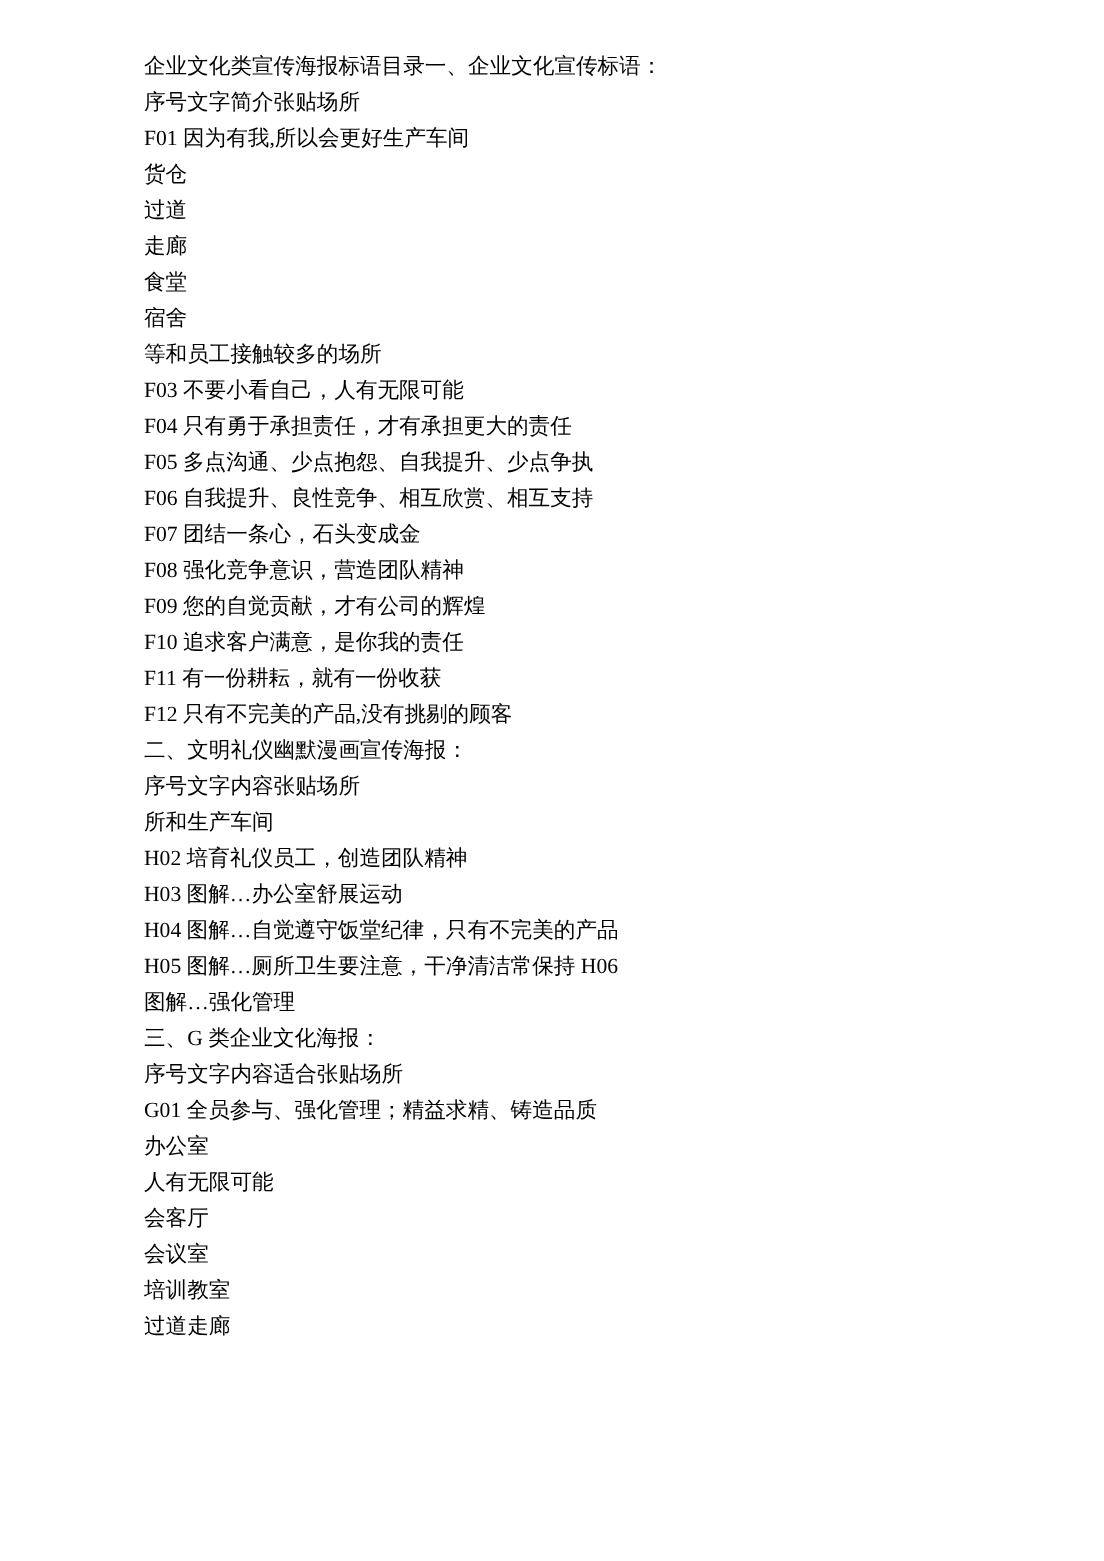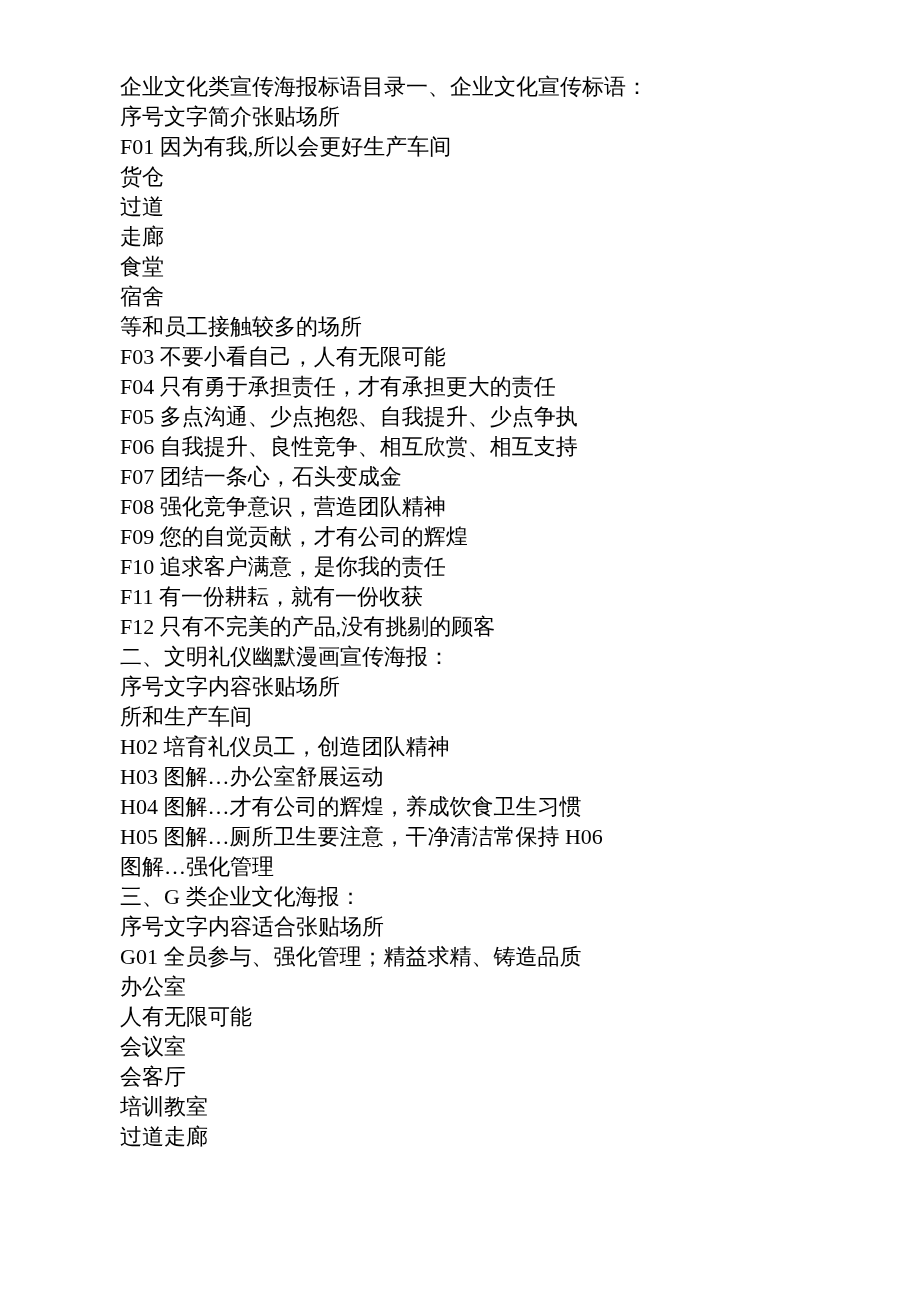--- a/index.html
+++ b/index.html
@@ -4,22 +4,22 @@
 <style>
   body {
     margin: 0;
     padding: 0;
     background: #ffffff;
     font-family: "SimSun", "宋体", serif;
     width: 920px;
     height: 1301px;
   }
   .page {
-    padding: 72px 120px 60px 120px;
-    font-size: 22px;
+    padding: 40px 120px 60px 120px;
+    font-size: 18px;
     line-height: 30px;
     color: #000000;
   }
   .line {
     display: block;
     white-space: nowrap;
   }
 </style>
 </head>
 <body>
@@ -42,25 +42,25 @@
   <span class="line">F08 强化竞争意识，营造团队精神</span>
   <span class="line">F09 您的自觉贡献，才有公司的辉煌</span>
   <span class="line">F10 追求客户满意，是你我的责任</span>
   <span class="line">F11 有一份耕耘，就有一份收获</span>
   <span class="line">F12 只有不完美的产品,没有挑剔的顾客</span>
   <span class="line">二、文明礼仪幽默漫画宣传海报：</span>
   <span class="line">序号文字内容张贴场所</span>
   <span class="line">所和生产车间</span>
   <span class="line">H02 培育礼仪员工，创造团队精神</span>
   <span class="line">H03 图解…办公室舒展运动</span>
-  <span class="line">H04 图解…才有公司的辉煌，养成饮食卫生习惯</span>
+  <span class="line">H04 图解…自觉遵守饭堂纪律，只有不完美的产品</span>
   <span class="line">H05 图解…厕所卫生要注意，干净清洁常保持 H06</span>
   <span class="line">图解…强化管理</span>
   <span class="line">三、G 类企业文化海报：</span>
   <span class="line">序号文字内容适合张贴场所</span>
   <span class="line">G01 全员参与、强化管理；精益求精、铸造品质</span>
   <span class="line">办公室</span>
   <span class="line">人有无限可能</span>
+  <span class="line">会客厅</span>
   <span class="line">会议室</span>
-  <span class="line">会客厅</span>
   <span class="line">培训教室</span>
   <span class="line">过道走廊</span>
 </div>
 
 </body></html>

